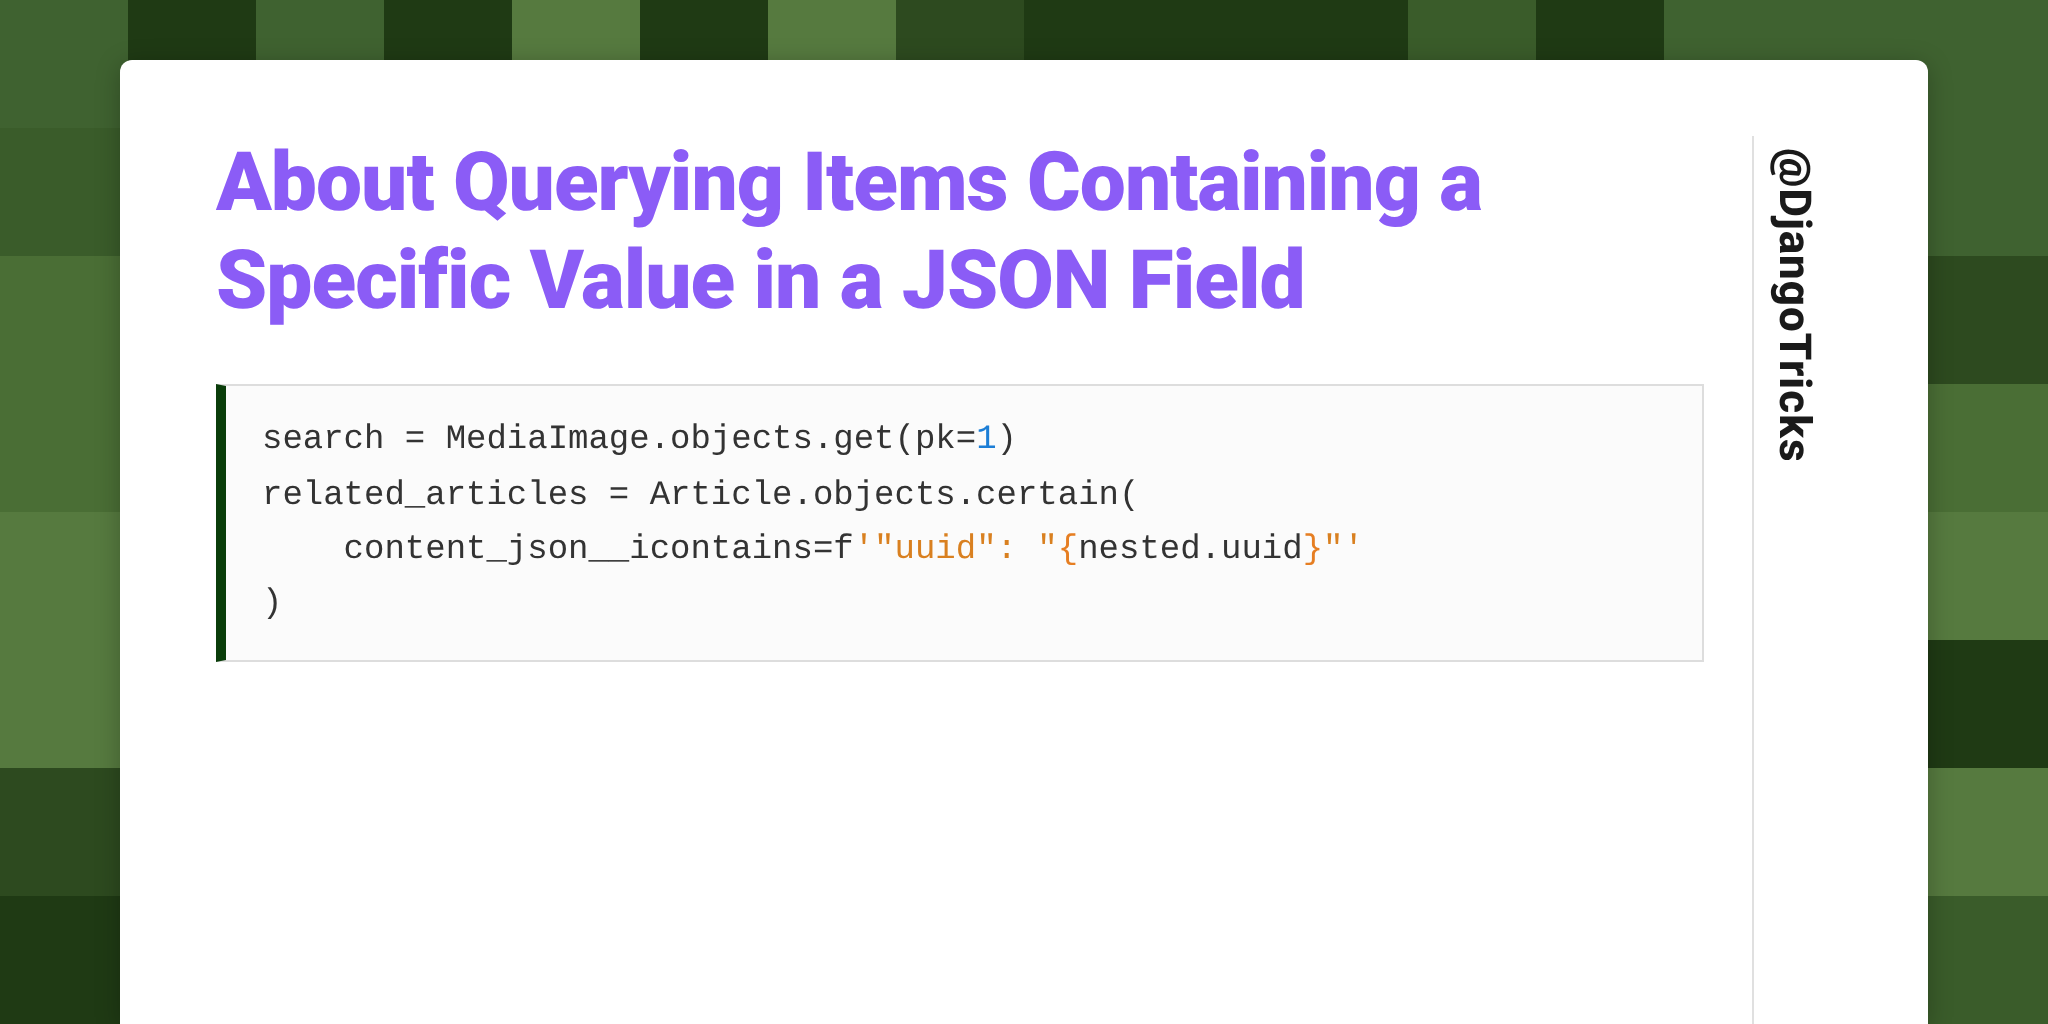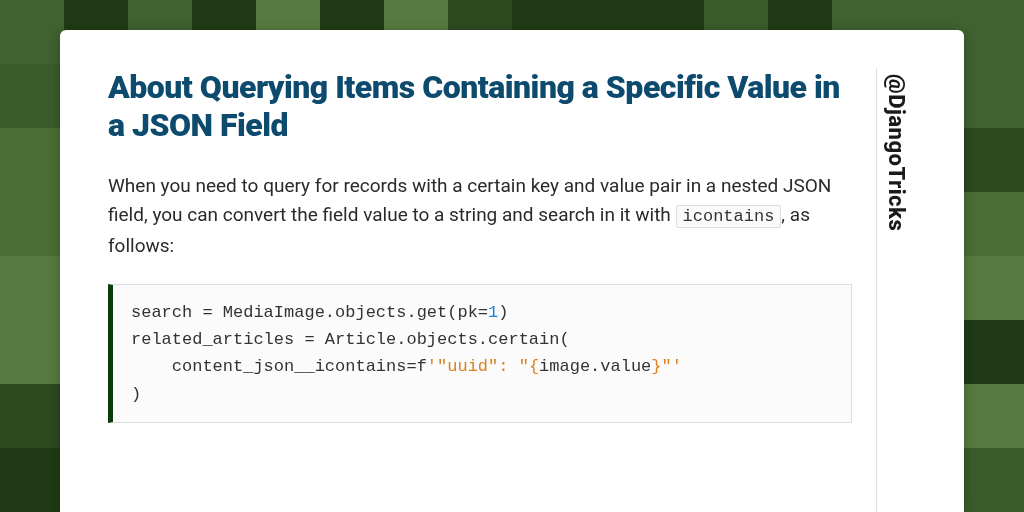--- a/index.html
+++ b/index.html
@@ -42,24 +42,24 @@
     padding-top: 6px;
   }
   .handle {
     writing-mode: vertical-rl;
     font-weight: 800;
     font-size: 22px;
     color: #1a1a1a;
     letter-spacing: 0.5px;
   }
   h1 {
-    font-size: 32px;
+    font-size: 41px;
     font-weight: 900;
     line-height: 1.2;
-    color: #0c4a6e;
+    color: #8b5cf6;
     margin-bottom: 26px;
     letter-spacing: -0.5px;
   }
   .intro {
     font-size: 19px;
     line-height: 1.55;
     color: #2a2a2a;
     margin-bottom: 24px;
   }
   code.inline {
@@ -223,24 +223,21 @@
     <div style="background: rgb(74, 110, 53);"></div>
     <div style="background: rgb(45, 74, 31);"></div>
     <div style="background: rgb(58, 92, 42);"></div>
     <div style="background: rgb(86, 122, 63);"></div>
     <div style="background: rgb(58, 92, 42);"></div>
   </div>
 
 <div class="card">
   <div class="main">
     <h1>About Querying Items Containing a Specific Value in a JSON Field</h1>
-    <p class="intro">
-      <span>When you need to query for records with a certain key and value pair in a nested JSON field, you can convert the field value to a string and search in it with </span><code class="inline">icontains</code><span>, as follows:</span>
-    </p>
     <div class="codeblock"><span>search = MediaImage.objects.get(pk=</span><span class="tok-num">1</span><span>)</span>
 <span>related_articles = Article.objects.certain(</span>
-<span>    content_json__icontains=f</span><span class="tok-str">'"uuid": "</span><span class="tok-interp">{</span><span>image.value</span><span class="tok-interp">}</span><span class="tok-str">"'</span>
+<span>    content_json__icontains=f</span><span class="tok-str">'"uuid": "</span><span class="tok-interp">{</span><span>nested.uuid</span><span class="tok-interp">}</span><span class="tok-str">"'</span>
 <span>)</span></div>
   </div>
   <div class="side">
     <div class="handle">@DjangoTricks</div>
   </div>
 </div>
 
 </body></html>

